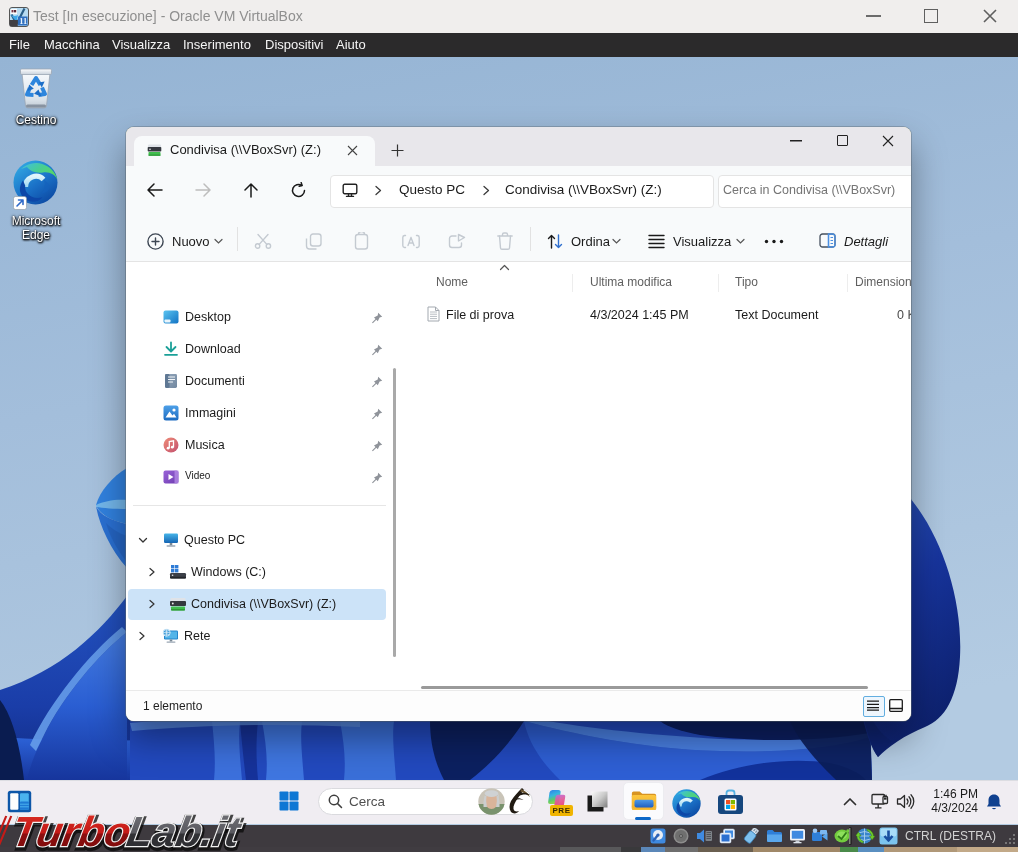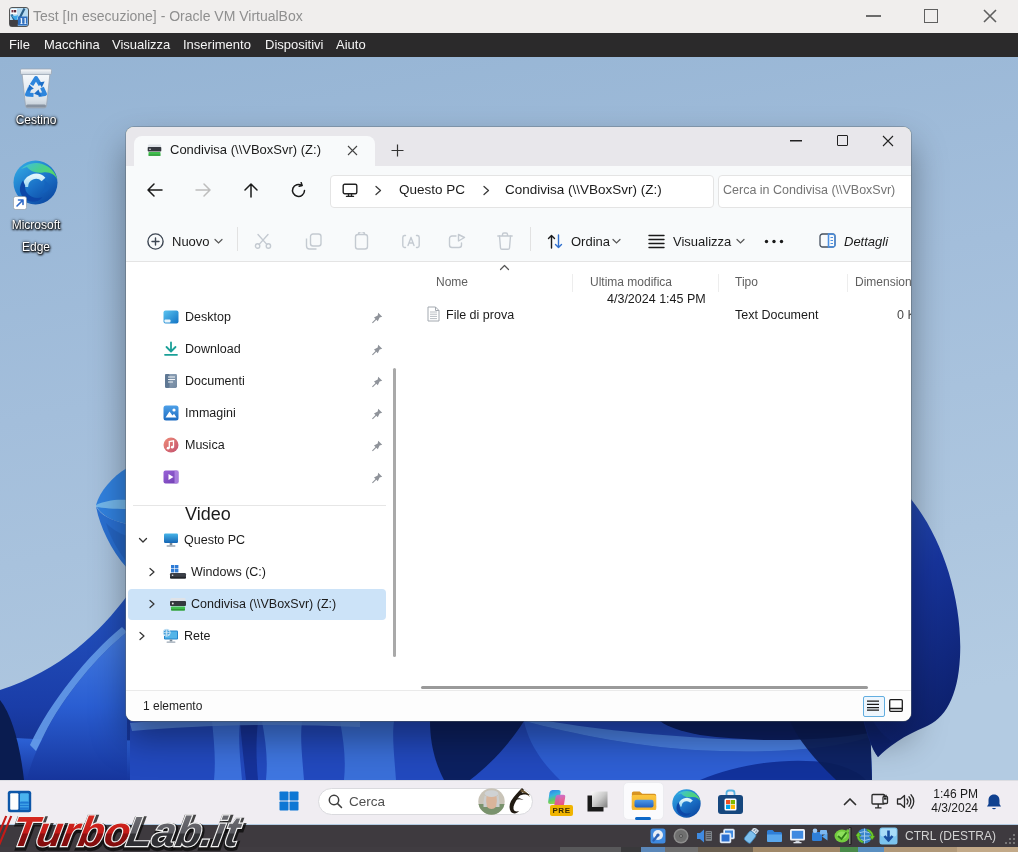--- a/index.html
+++ b/index.html
@@ -148,21 +148,21 @@
         </linearGradient>
 </defs>
 <circle cx="22.5" cy="22.5" r="22" fill="url(#eg1)"></circle>
 <path d="M8 9 A22 22 0 0 1 44.3 19.5 C 42 14.5 36.5 11.5 30 12.5 C 23 13.5 17 11 14 7 Z" fill="url(#eg2)"></path>
 <path d="M 12.5 27 A 10.5 10.5 0 0 1 30.5 19.5" stroke="url(#eg3)" stroke-width="5.2" fill="none"></path>
 <path d="M 12.2 25.5 C 11 34 20 40.2 29.5 37.2 C 24 44.5 11 42.8 7.6 33 C 6 28.5 7.5 24 10 20.5 Z" fill="#0d47a8"></path>
 <path d="M30.5 19.5 C 33 24 32 30 28 33.5 C 32 33.5 35.5 31 37 27.5 C 36 24 33.5 21 30.5 19.5 Z" fill="#1460bc" opacity="0.6"></path>
 <rect x="0.5" y="36.5" width="13" height="13" rx="2" fill="#fff" stroke="#8893a0" stroke-width="0.6"></rect>
 <path d="M4 46 L10 40 M10 40 H5.5 M10 40 V44.5" stroke="#2e69c8" stroke-width="1.6" fill="none" stroke-linecap="round" stroke-linejoin="round"></path>
 </svg>
-  <div class="abs" style="left:0px;top:214px;width:72px;text-align:center;font-size:12px;line-height:22px;color:#fff;text-shadow:0 1px 2px rgba(0,0,0,1), 0 0 3px rgba(0,0,0,.95), 1px 1px 2px rgba(0,0,0,.9);">Microsoft<br>Edge</div>
+  <div class="abs" style="left:0px;top:214px;width:72px;text-align:center;font-size:12px;line-height:14px;color:#fff;text-shadow:0 1px 2px rgba(0,0,0,1), 0 0 3px rgba(0,0,0,.95), 1px 1px 2px rgba(0,0,0,.9);">Microsoft<br>Edge</div>
 
   <div class="abs" id="win" style="left:126px;top:127px;width:785px;height:594px;background:#fef9c3;border-radius:8px;box-shadow:0 18px 35px rgba(0,0,0,.38), 0 0 0 1px rgba(110,125,140,.5);overflow:hidden;">
 
     <div class="abs" style="left:0;top:0;width:785px;height:39px;background:#e8e7eb;"></div>
     <div class="abs" style="left:8px;top:9px;width:241px;height:30px;background:#f8fafb;border-radius:8px 8px 0 0;"></div>
     <svg class="abs" style="left:21px;top:16px;" width="15" height="15" viewBox="0 0 15 15">
         <rect x="1" y="1.5" width="13" height="4" rx="1" fill="#dfe3e8"></rect>
         <rect x="0.7" y="4" width="13.6" height="4.6" rx="0.8" fill="#34383f"></rect>
         <circle cx="3" cy="6.3" r="0.8" fill="#f0f0f0"></circle>
         <rect x="1.5" y="9" width="12" height="3.8" rx="0.7" fill="#41bd4e"></rect>
@@ -376,21 +376,21 @@
           <defs>
             <linearGradient id="gvid" x1="0" y1="0" x2="1" y2="1">
               <stop offset="0" stop-color="#9a63d8"></stop>
               <stop offset="1" stop-color="#6d3cb0"></stop>
             </linearGradient>
           </defs>
           <rect x="0.5" y="1.5" width="15" height="13" rx="2" fill="url(#gvid)"></rect>
           <rect x="11.5" y="1.5" width="4" height="13" fill="#b88fe8" opacity="0.75"></rect>
           <path d="M5.5 5 L10.5 8 L5.5 11 Z" fill="#fff"></path>
         </svg>
-      <div class="abs" style="left:59px;top:208px;font-size:18px;color:#1b1b1b;margin-top:34px;">Video</div>
+      <div class="abs" style="left:59px;top:208px;font-size:10px;color:#1b1b1b;">Video</div>
       <svg class="abs" style="left:245px;top:210px;;" width="12" height="12" viewBox="0 0 12 12">
           <path d="M7.2 0.8 L11.2 4.8 L8.6 5.5 L6.8 9.2 L5.3 7.7 L1.8 11.2 L1 10.4 L4.5 6.9 L3 5.4 L6.7 3.6 Z" fill="#8f939a"></path>
         </svg>
 
       <div class="abs" style="left:7px;top:243px;width:253px;height:1px;background:#e6e6e6;"></div>
 
       <svg class="abs" style="left:12px;top:274px;" width="10" height="9" viewBox="0 0 10 9">
           <path d="M1.5 2.5 L5 6 L8.5 2.5" stroke="#333" stroke-width="1.3" fill="none" stroke-linecap="round" stroke-linejoin="round"></path>
         </svg>
       <svg class="abs" style="left:37px;top:270px;" width="16" height="16" viewBox="0 0 16 16">
@@ -461,21 +461,21 @@
       <div class="abs" style="left:172px;top:12px;width:1px;height:18px;background:#ededed;"></div>
       <div class="abs" style="left:318px;top:12px;width:1px;height:18px;background:#ededed;"></div>
       <div class="abs" style="left:447px;top:12px;width:1px;height:18px;background:#ededed;"></div>
 
       <svg class="abs" style="left:27px;top:44px;" width="13" height="16" viewBox="0 0 13 16">
           <path d="M1 1 H8.5 L12 4.5 V15 H1 Z" fill="#fff" stroke="#a3a9b0" stroke-width="1"></path>
           <path d="M8.5 1 L8.5 4.5 H12" fill="none" stroke="#a3a9b0" stroke-width="1"></path>
           <path d="M3 6 H10 M3 8.2 H10 M3 10.4 H10 M3 12.6 H10" stroke="#b8bdc3" stroke-width="1"></path>
         </svg>
       <div class="abs" style="left:46px;top:46px;font-size:12.5px;color:#1b1b1b;">File di prova</div>
-      <div class="abs" style="left:190px;top:30px;font-size:12.5px;color:#1b1b1b;margin-left:17px;">4/3/2024 1:45 PM</div>
+      <div class="abs" style="left:190px;top:46px;font-size:12.5px;color:#1b1b1b;">4/3/2024 1:45 PM</div>
       <div class="abs" style="left:335px;top:46px;font-size:12.5px;color:#1b1b1b;">Text Document</div>
       <div class="abs" style="left:497px;top:46px;font-size:12.5px;color:#4a4a4a;white-space:nowrap;">0 KB</div>
 
       <div class="abs" style="left:21px;top:424px;width:447px;height:3px;background:#9a9a9a;border-radius:2px;"></div>
     </div>
 
     <div class="abs" style="left:0;top:563px;width:785px;height:31px;background:#fdfdfd;border-top:1px solid #eaeaea;box-sizing:border-box;"></div>
     <div class="abs" style="left:17px;top:572px;font-size:12px;color:#1f1f1f;">1 elemento</div>
     <div class="abs" style="left:737px;top:569px;width:20px;height:19px;border:1px solid #62aee0;background:#eef6fd;border-radius:2px;"></div>
     <svg class="abs" style="left:741px;top:573px;" width="12" height="11" viewBox="0 0 12 11">

